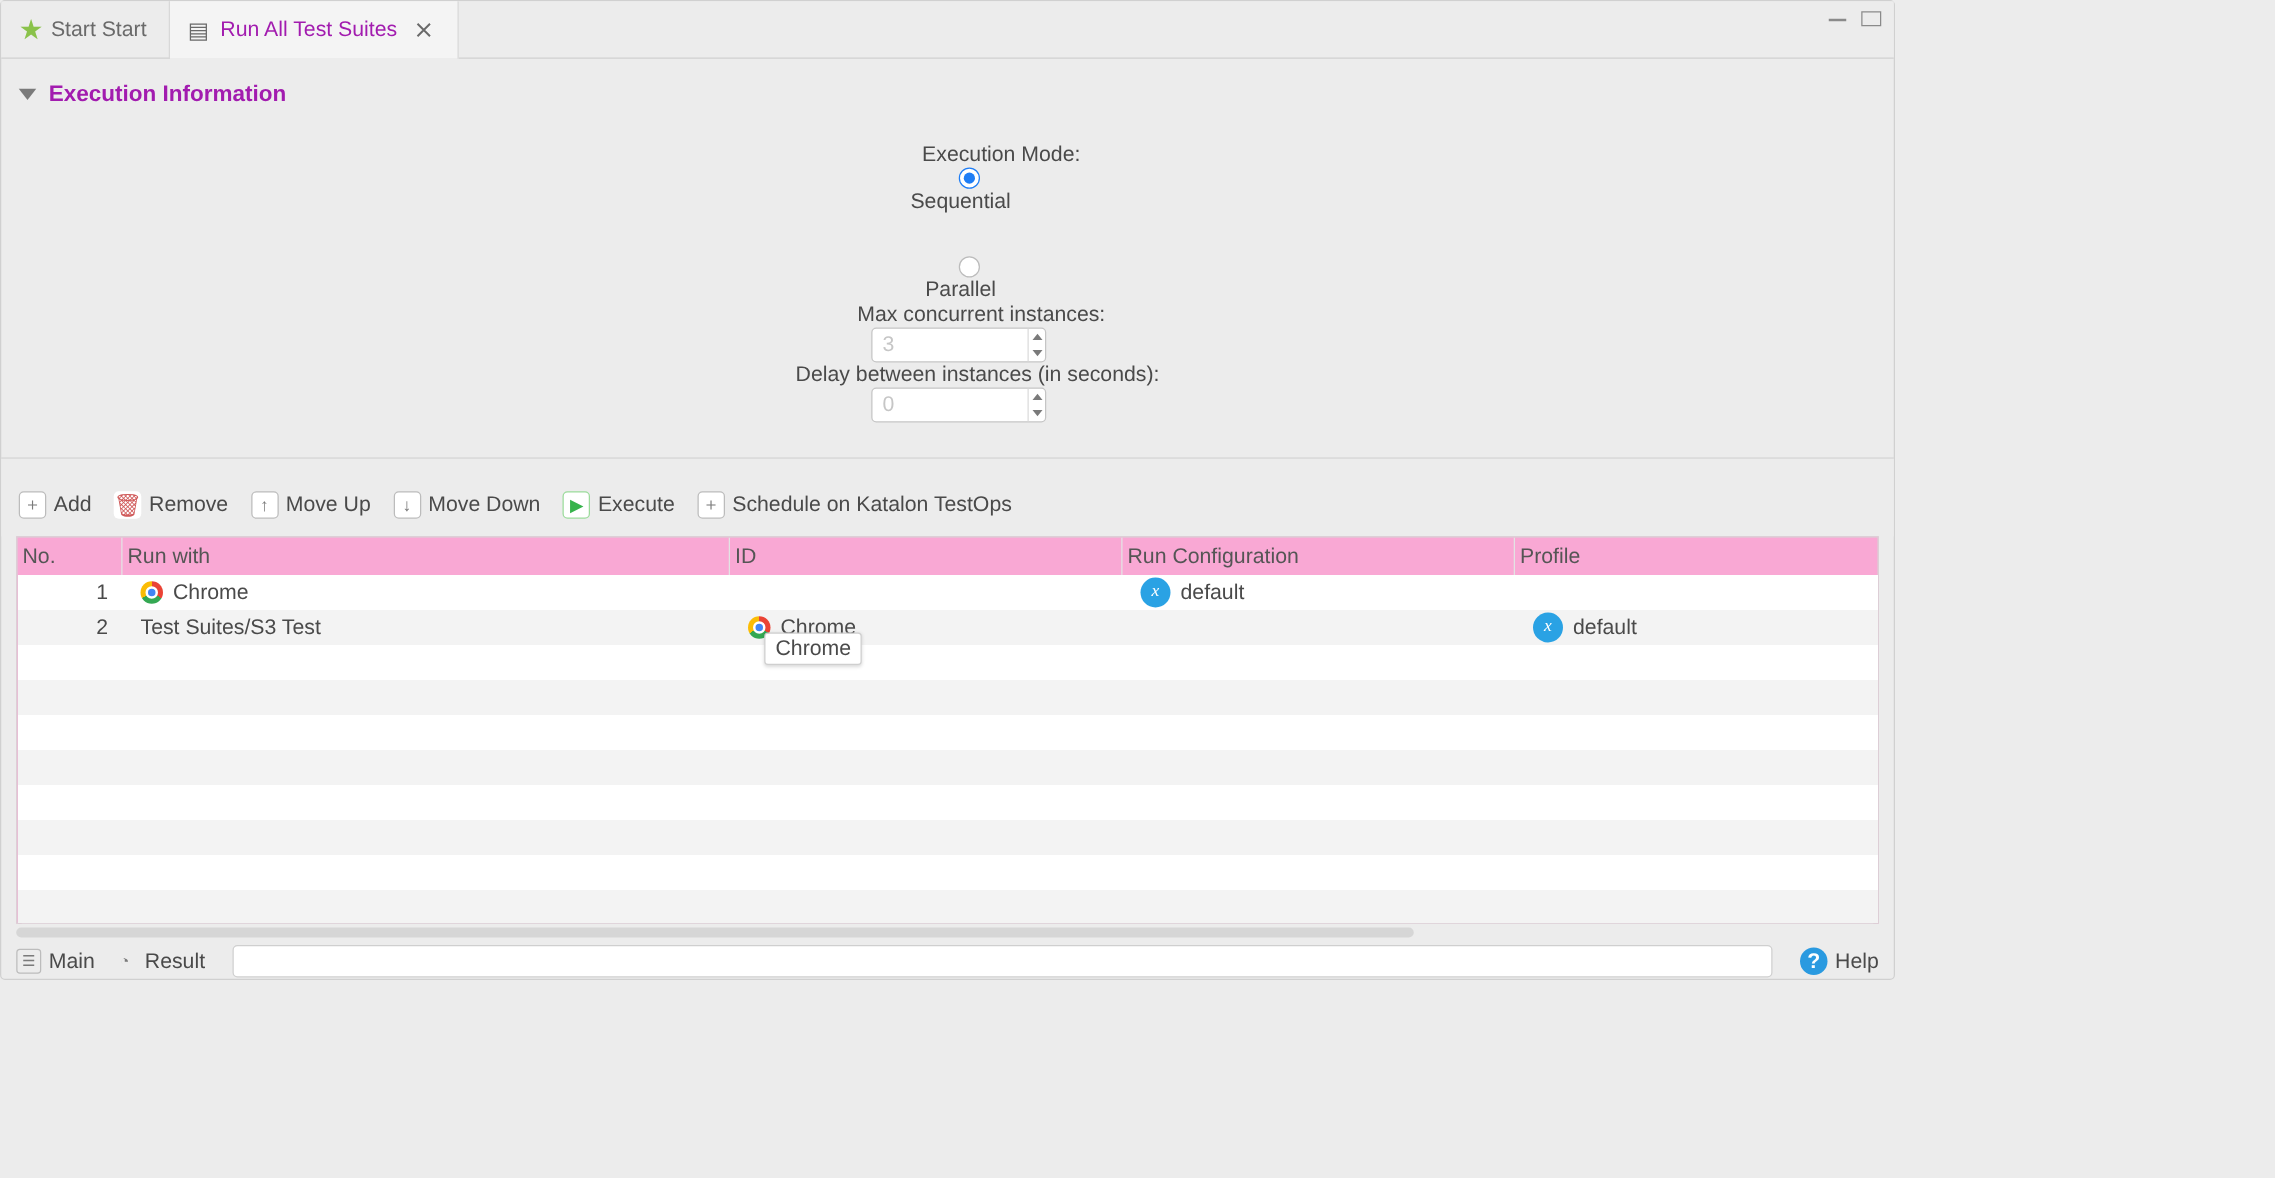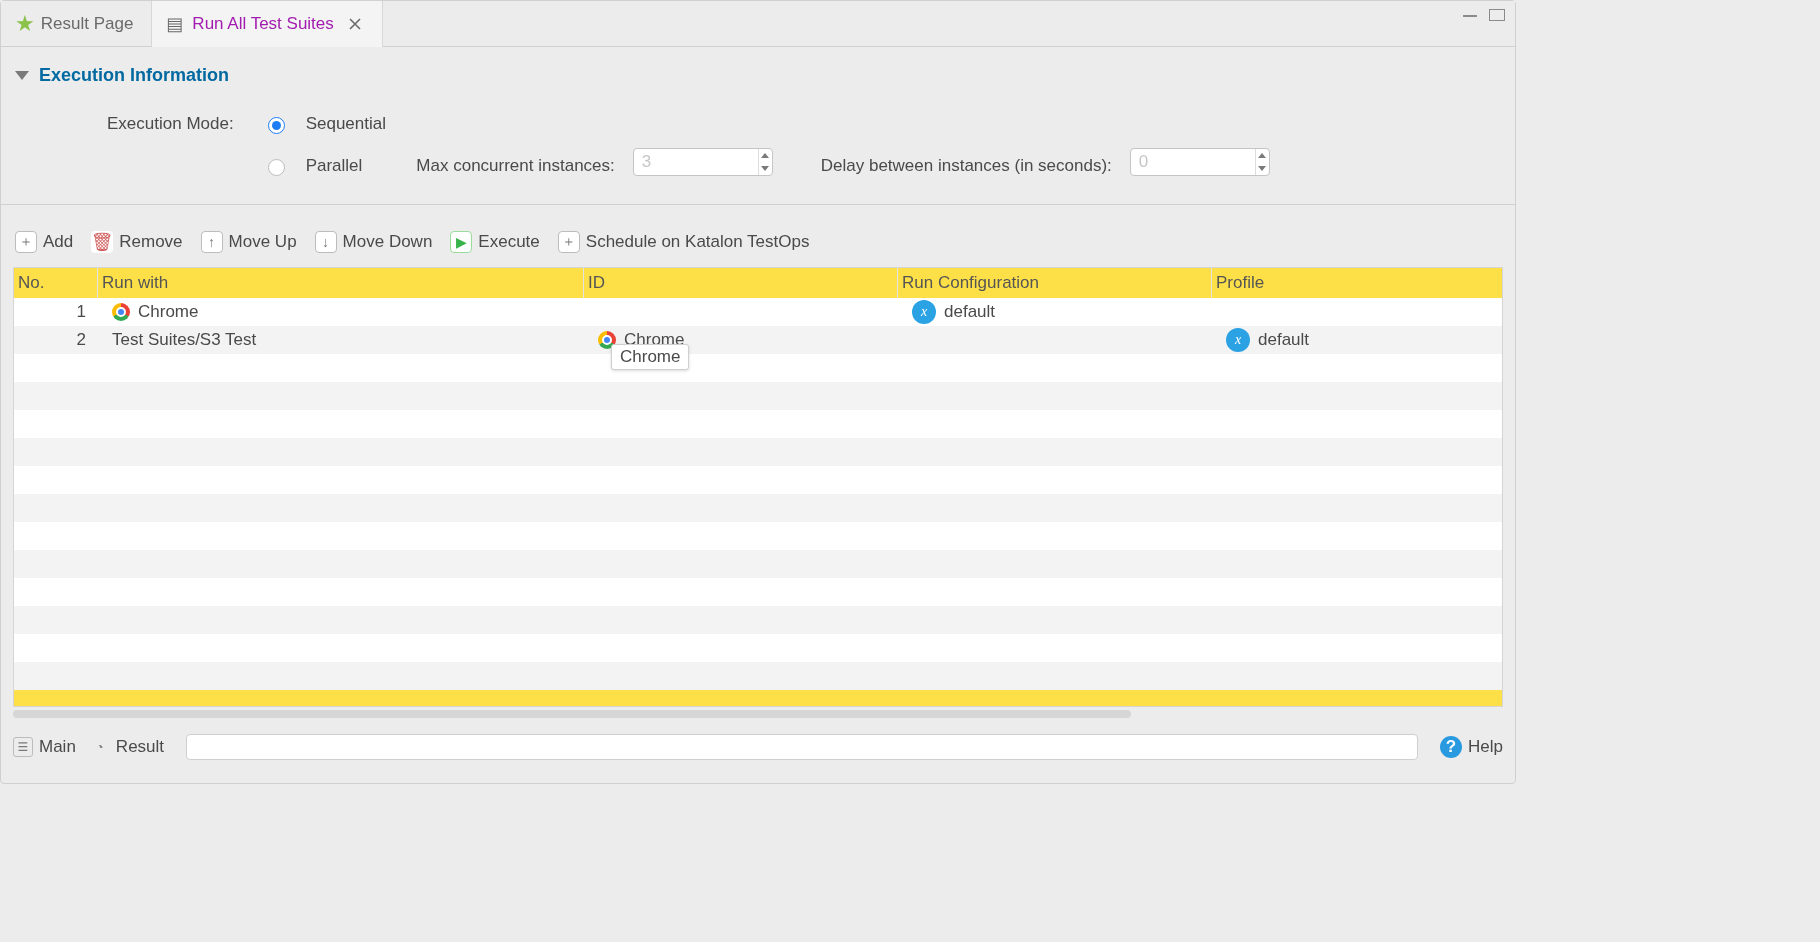--- a/index.html
+++ b/index.html
@@ -45,29 +45,29 @@
   color: #a21caf;
 }
 .tab-close { width:18px; height:18px; display:flex; align-items:center; justify-content:center; margin-left:6px; color:#6a6a6a; }
 .win-controls { position:absolute; right:10px; top:8px; display:flex; gap:12px; }
 .win-btn { width:16px; height:12px; border:1px solid #8a8a8a; }
 .win-btn.min { height:0; border:none; border-top:2px solid #8a8a8a; margin-top:6px; width:14px; }
 
 .section-header {
   display:flex; align-items:center; gap:10px;
   padding: 18px 14px 10px 14px;
-  font-weight:700; color:#0369a1; font-size:18px;
+  font-weight:700; color:#a21caf; font-size:18px;
 }
 .collapse-triangle { width:0; height:0; border-left:7px solid transparent; border-right:7px solid transparent; border-top:9px solid #7a7a7a; }
 
 .exec-info {
   padding: 4px 20px 28px 20px;
   border-bottom: 1px solid #d0d0d0;
 }
-.form-row { display:flex; align-items:flex-end; margin-top:14px; }
+.form-row { display:flex; align-items:center; margin-top:14px;flex-direction:column; }
 .label { color:#4a4a4a; margin-left:86px; }
 .radio { appearance:none; width:17px; height:17px; border-radius:50%; border:1px solid #bcbcbc; background:#fff; margin-left:34px; position:relative; }
 .radio.checked { border-color:#1e7df5; }
 .radio.checked::after { content:""; position:absolute; left:3px; top:3px; width:9px; height:9px; background:#1e7df5; border-radius:50%; }
 .radio-label { margin-left:21px; }
 .spin { width:140px; height:28px; background:#fff; border:1px solid #c5c5c5; border-radius:4px; display:flex; align-items:center; padding:0 0 0 8px; color:#c6c6c6; position:relative; }
 .spin .handle { width:14px; height:100%; border-left:1px solid #dcdcdc; display:flex; flex-direction:column; position:absolute; right:0; }
 .spin .up,.spin .down{flex:1; display:flex; align-items:center; justify-content:center;}
 .caret{width:0;height:0;border-left:4px solid transparent;border-right:4px solid transparent;}
 .caret.u{border-bottom:5px solid #7a7a7a;}
@@ -76,21 +76,21 @@
 .toolbar {
   padding: 26px 14px 14px 14px;
   display:flex; gap:18px; align-items:center;
   background:#ececec;
 }
 .tbtn { display:flex; align-items:center; gap:6px; color:#4a4a4a; }
 .tico { width:22px; height:22px; border:1px solid #bcbcbc; border-radius:4px; background:#fff; display:flex; align-items:center; justify-content:center; font-size:14px; color:#7a7a7a; }
 .tico.play { border-color:#9bdb9b; color:#36b34b; }
 .tico.trash { border:none; color:#d05a5a; font-size:18px; }
 
-.table-wrap { margin:0 12px; background:#fde047; border:1px solid #d5d5d5; height:440px; display:flex; flex-direction:column; overflow:hidden; }
+.table-wrap { margin:0 12px; background:#f9a8d4; border:1px solid #d5d5d5; height:440px; display:flex; flex-direction:column; overflow:hidden; }
 .table-head { display:grid; grid-template-columns:84px 486px 314px 314px 290px; height:30px; align-items:center; }
 .th { padding-left:4px; color:#555; border-right:1px solid #e3e3e3; height:100%; display:flex; align-items:center; }
 .table-body { flex:1; overflow:auto; position:relative; }
 .row { display:grid; grid-template-columns:84px 486px 314px 314px 290px; height:28px; align-items:center; }
 .row:nth-child(odd){ background:#fff; }
 .row:nth-child(even){ background:#f3f3f3; }
 .cell { padding-left:4px; display:flex; align-items:center; gap:8px; }
 .cell.right { justify-content:flex-end; padding-right:12px; padding-left:0; }
 .cell.idcell { padding-left:14px; }
 
@@ -116,21 +116,21 @@
 .row2 .label{visibility:hidden;}
 </style>
 </head>
 <body>
 
 <div class="window">
 
   <div class="tabbar">
     <div class="tab">
       <span class="star-ico">★</span>
-      <span>Result Page</span>
+      <span>Start Start</span>
     </div>
     <div class="tab active">
       <span class="suite-ico"></span>
       <span>Run All Test Suites</span>
       <span class="tab-close">
         <svg width="14" height="14" viewBox="0 0 14 14">
             <path d="M2 2 L12 12 M12 2 L2 12" stroke="#6a6a6a" stroke-width="1.6" fill="none"></path>
           </svg>
       </span>
     </div>

